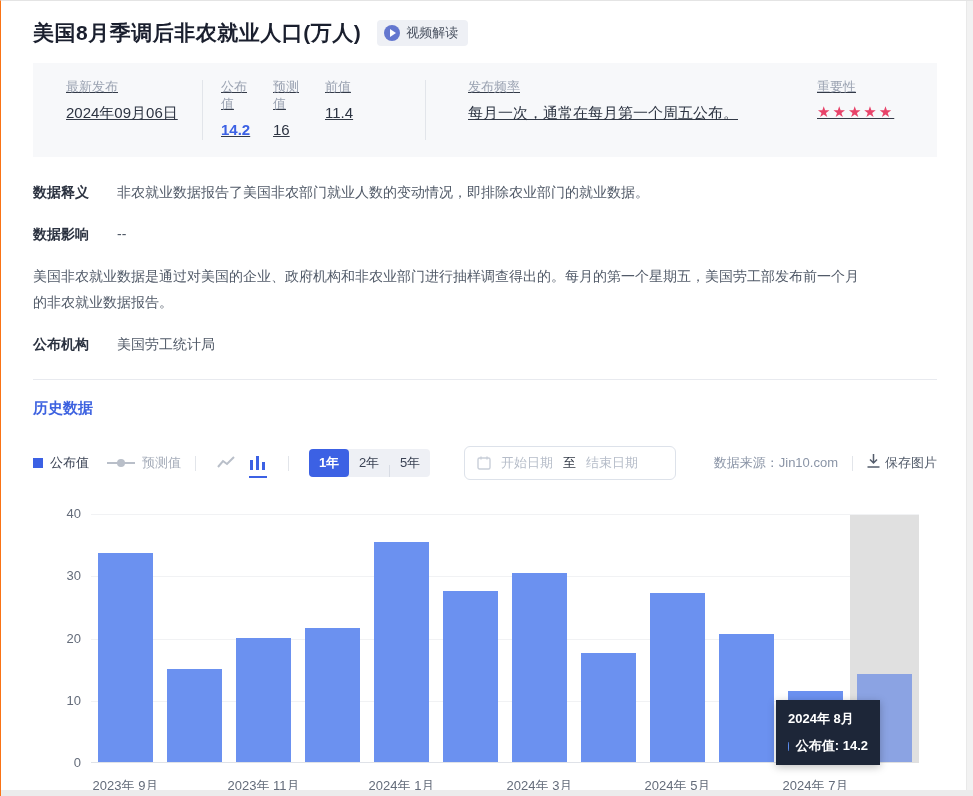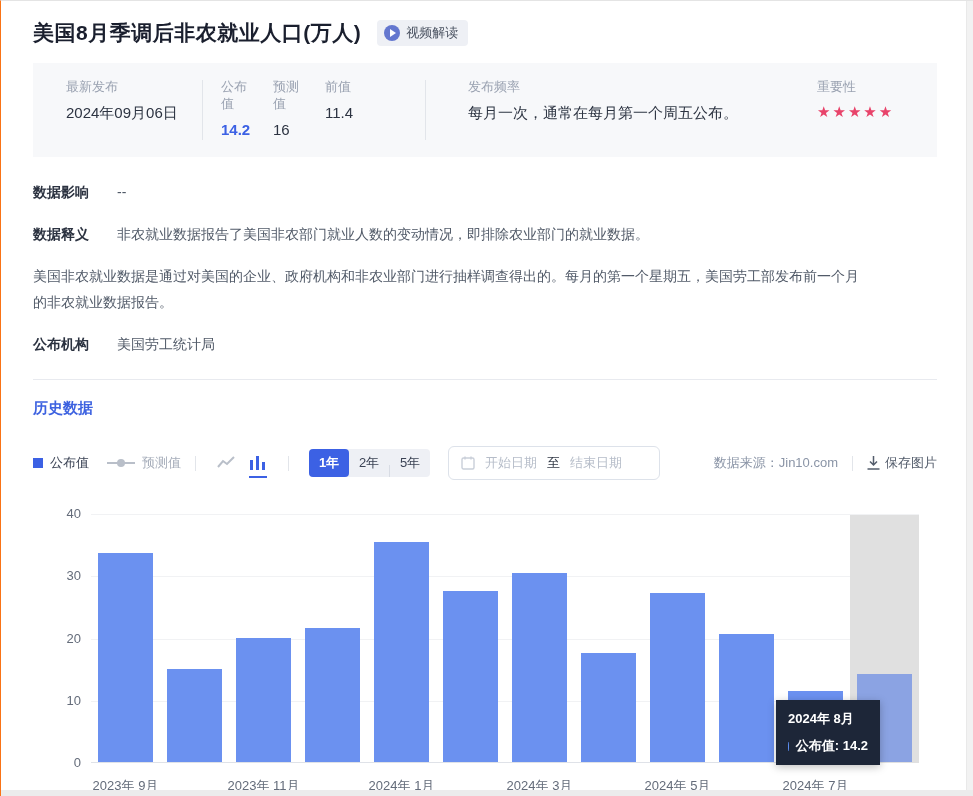--- a/index.html
+++ b/index.html
@@ -14,21 +14,21 @@
   
   .title-row { display:flex; align-items:center; gap:16px; margin-top:2px; }
   .page-title { font-size:21px; font-weight:bold; color:#1a1f2e; letter-spacing:.5px; }
   .video-badge { display:inline-flex; align-items:center; gap:6px; background:#eef0f5; border-radius:4px; padding:4px 10px 4px 7px; cursor:pointer; }
   .play-circle { width:16px; height:16px; border-radius:50%; background:#6477cf; display:inline-flex; align-items:center; justify-content:center; }
   .play-circle::after { content:""; display:block; width:0; height:0; margin-left:1px;
         border-left:6px solid #fff; border-top:4px solid transparent; border-bottom:4px solid transparent; }
   .video-badge span.lbl { font-size:13px; color:#4a5261; }
 
   
-  .info-bar { display:flex; margin-top:16px; background:#f7f8fa; padding:15px 28px 15px 33px; min-height:92px; }
+  .info-bar { display:flex; margin-top:16px; background:#f7f8fa; padding:15px 28px 15px 33px; min-height:92px;text-decoration:underline; }
   .info-label { font-size:13px; color:#9aa2b1; line-height:17px; }
   .info-value { font-size:15px; color:#2d3442; line-height:24px; margin-top:6px; }
   .sec-latest { width:118px; }
   .sec-latest .info-value { word-break:break-all; }
   .vdiv { width:1px; background:#e2e5ea; margin:2px 18px; }
   .sec-numbers { display:flex; gap:18px; width:186px; }
   .num-col .info-label { width:34px; }
   .blue-num { color:#3c61e4; font-weight:bold; }
   .sec-next { width:134px; }
   .sec-freq { width:288px; }
@@ -55,26 +55,26 @@
   .line-swatch::before { content:""; position:absolute; top:3px; left:0; width:28px; height:2px; background:#b9bfc9; }
   .line-swatch::after { content:""; position:absolute; top:0; left:10px; width:8px; height:8px; border-radius:50%; background:#b9bfc9; }
   .legend-gap { width:18px; }
   .ctl-div { width:1px; height:15px; background:#e2e5ea; margin:0 14px; }
   .type-icon { width:22px; height:22px; display:inline-flex; align-items:center; justify-content:center; cursor:pointer; position:relative; margin:0 5px; }
   .type-icon.selected::after { content:""; position:absolute; left:2px; right:2px; bottom:-4px; height:2px; background:#3c61e4; }
   .range-pill { display:flex; align-items:flex-end; background:#eef0f5; border-radius:4px; height:28px; margin-left:6px; }
   .range-btn { width:40px; height:28px; display:flex; align-items:center; justify-content:center; font-size:13px; color:#3a4254; cursor:pointer; }
   .range-btn.active { background:#3c61e4; color:#fff; border-radius:4px; font-weight:bold; }
   .range-sep { width:1px; height:12px; background:#d8dce4; }
-  .date-picker { display:flex; align-items:center; gap:10px; border:1px solid #dde2ea; border-radius:6px; height:32px; padding:16px 12px; margin-left:18px; width:212px; }
+  .date-picker { display:flex; align-items:center; gap:10px; border:1px solid #dde2ea; border-radius:6px; height:32px; padding:16px 12px; margin-left:34px; width:212px; }
   .dp-placeholder { font-size:13px; color:#b6bdc9; }
   .dp-to { font-size:13px; color:#333a47; }
   .right-tools { margin-left:auto; display:flex; align-items:center; }
   .data-source { font-size:13px; color:#8a94a6; }
-  .save-btn { display:flex; align-items:center; gap:5px; font-size:13px; color:#535c6b; cursor:pointer; }
+  .save-btn { display:flex; align-items:flex-start; gap:5px; font-size:13px; color:#535c6b; cursor:pointer; }
 
   
   .chart { position:relative; margin-top:20px; height:300px; }
   .plot { position:absolute; left:58px; top:17px; width:828px; height:249px; }
   .gridline { position:absolute; left:0; width:100%; height:1px; background:#f1f2f4; }
   .baseline { position:absolute; left:0; bottom:0; width:100%; height:1px; background:#dfe2e8; }
   .ytick { position:absolute; right:8px; width:40px; text-align:right; font-size:13px; color:#646c7a; }
   .bar { position:absolute; bottom:1px; }
   .hl-band { position:absolute; top:1px; bottom:0; }
   .xlabel { position:absolute; top:263px; width:130px; text-align:center; font-size:13px; color:#646c7a; white-space:nowrap; }
@@ -124,26 +124,26 @@
         <div class="info-value">每月一次，通常在每月第一个周五公布。</div>
       </div>
       <div class="sec-importance">
         <div class="info-label">重要性</div>
         <div class="stars">★★★★★</div>
       </div>
     </div>
 
     <div class="desc-section">
       <div class="desc-row">
+        <div class="desc-label">数据释义</div>
+        <div class="desc-content">非农就业数据报告了美国非农部门就业人数的变动情况，即排除农业部门的就业数据。</div>
+      </div>
+      <div class="desc-row">
         <div class="desc-label">数据影响</div>
         <div class="desc-content">--</div>
-      </div>
-      <div class="desc-row">
-        <div class="desc-label">数据释义</div>
-        <div class="desc-content">非农就业数据报告了美国非农部门就业人数的变动情况，即排除农业部门的就业数据。</div>
       </div>
       <div class="desc-row">
         <div class="desc-content">美国非农就业数据是通过对美国的企业、政府机构和非农业部门进行抽样调查得出的。每月的第一个星期五，美国劳工部发布前一个月的非农就业数据报告。</div>
       </div>
       <div class="desc-row">
         <div class="desc-label">公布机构</div>
         <div class="desc-content">美国劳工统计局</div>
       </div>
     </div>
 

